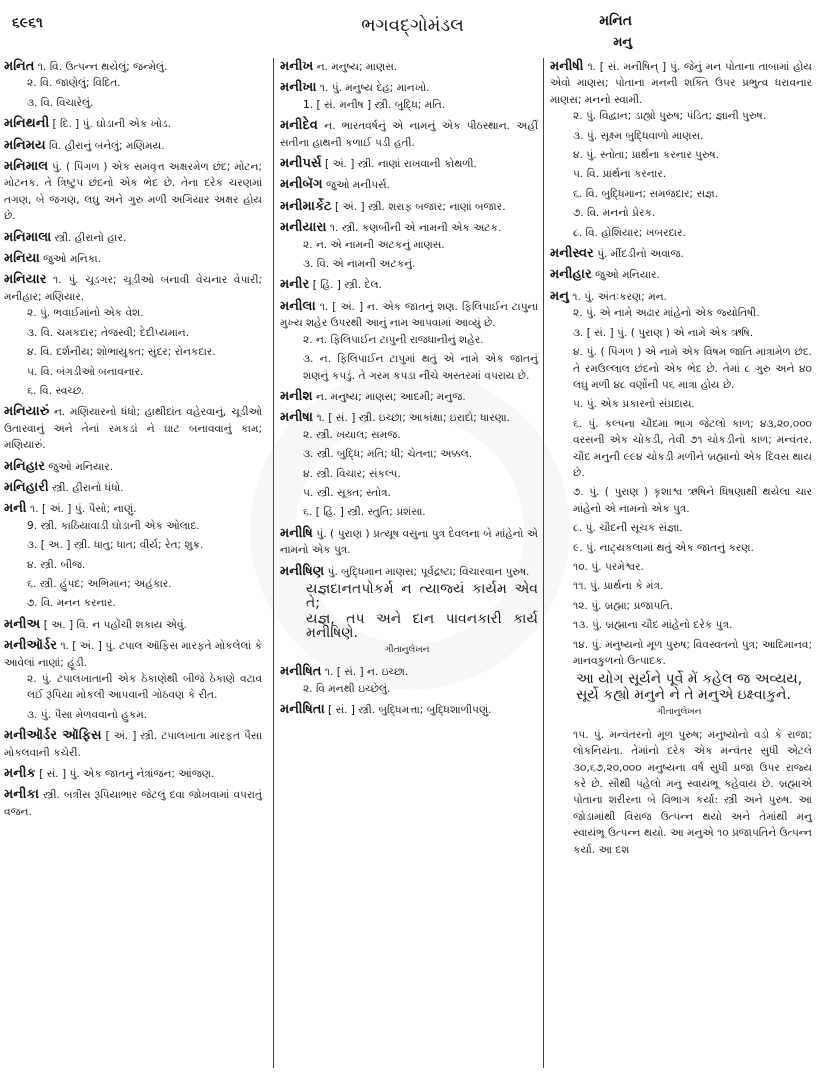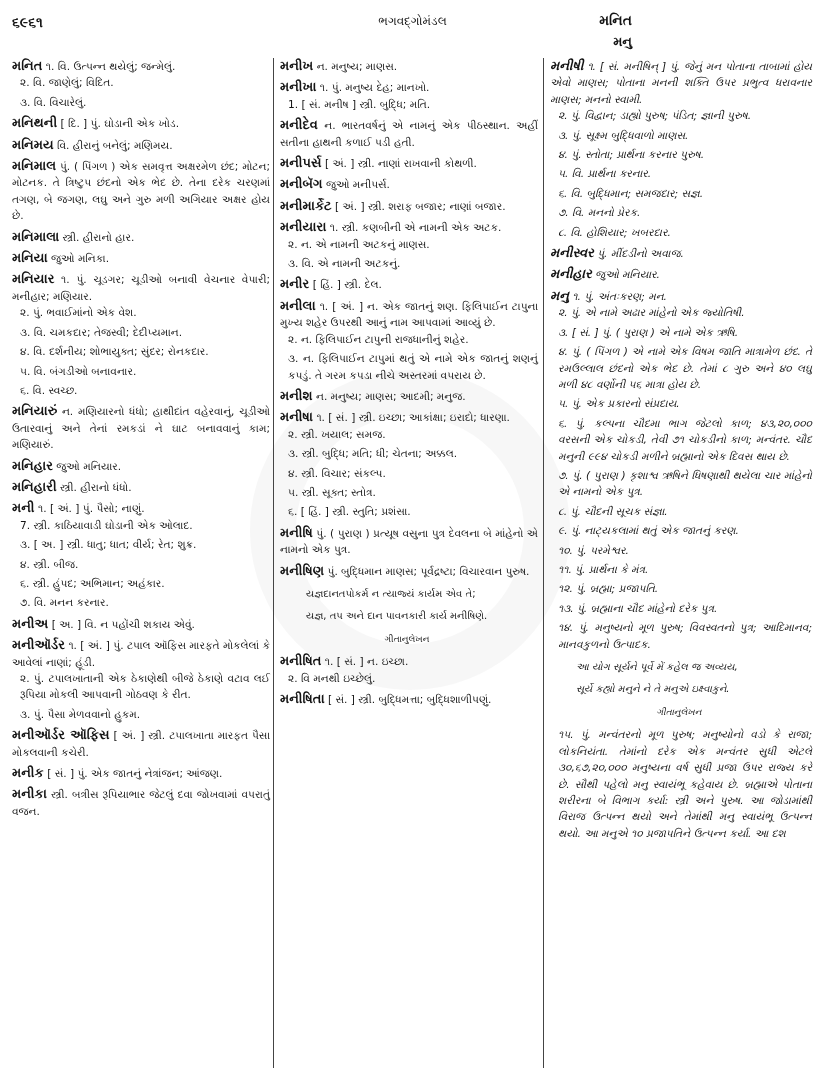--- a/index.html
+++ b/index.html
@@ -2,34 +2,34 @@
 <html><head>
 <meta charset="utf-8">
 <style>
   html, body { margin: 0; padding: 0; background: #fff; }
   body {
     width: 825px; height: 1091px; position: relative; overflow: hidden;
     font-family: "DejaVu Sans", sans-serif; color: #141414;
   }
   .header { position: absolute; top: 0; left: 0; width: 652px; height: 58px; }
   .page-num { position: absolute; left: 12px; top: 14px; font-size: 14px; font-weight: bold; }
-  .running-title { position: absolute; left: 0; width: 825px; text-align: center; top: 14px; font-size: 12px; }
+  .running-title { position: absolute; left: 0; width: 825px; text-align: center; top: 14px; font-size: 18px; }
   .guide1 { position: absolute; right: 20px; top: 12px; font-size: 14px; font-weight: bold; }
   .guide2 { position: absolute; right: 20px; top: 34px; font-size: 13px; font-weight: bold; }
   .col { position: absolute; top: 58px; font-size: 10.6px; line-height: 16.4px; }
-  .col1 { left: 12px; width: 258px; }
+  .col1 { left: 4px; width: 258px; }
   .col2 { left: 280px; width: 258px; }
-  .col3 { left: 550px; width: 262px; font-style: italic; }
+  .col3 { left: 550px; width: 262px; }
   .rule { position: absolute; top: 58px; width: 1px; background: #444; }
   .rule1 { left: 273px; height: 1010px; }
   .rule2 { left: 543px; height: 1010px; }
   .entry { margin: 0 0 5px 0; text-align: justify; }
   .hw { font-weight: bold; font-size: 13px; }
-  .sense { padding-left: 8px; margin: 0 0 3px 0; text-align: justify; }
-  .quote { padding-left: 26px; font-size: 10px; line-height: 14px; margin: 8px 0; }
+  .sense { padding-left: 8px; margin: 0 0 3px 15px; text-align: justify; }
+  .quote { padding-left: 26px; font-size: 14px; line-height: 14px; margin: 2px 0; }
   .qsrc { text-align: center; font-size: 9px; margin-bottom: 6px; padding-right: 4px; }
   .watermark {
     position: absolute; left: 250px; top: 370px; width: 320px; height: 320px;
     border-radius: 50%; border: 46px solid rgba(200,200,200,0.14); box-sizing: border-box;
   }
 </style>
 </head>
 <body>
 
 <div class="header">
@@ -76,21 +76,21 @@
       <div><span class="hw">મનિયારું</span> <span>ન. મણિયારનો ધંધો; હાથીદાંત વહેરવાનું, ચૂડીઓ ઉતારવાનું અને તેનાં રમકડાં ને ઘાટ બનાવવાનું કામ; મણિયારું.</span></div>
     </div>
     <div class="entry">
       <div><span class="hw">મનિહાર</span> <span>જુઓ મનિયાર.</span></div>
     </div>
     <div class="entry">
       <div><span class="hw">મનિહારી</span> <span>સ્ત્રી. હીરાનો ધંધો.</span></div>
     </div>
     <div class="entry">
       <div><span class="hw">મની</span> <span>૧. [ અં. ] પું. પૈસો; નાણું.</span></div>
-      <div class="sense">7. સ્ત્રી. કાઠિયાવાડી ઘોડાની એક ઓલાદ.</div>
+      <div class="sense">9. સ્ત્રી. કાઠિયાવાડી ઘોડાની એક ઓલાદ.</div>
       <div class="sense">૩. [ અ. ] સ્ત્રી. ધાતુ; ધાત; વીર્ય; રેત; શુક્ર.</div>
       <div class="sense">૪. સ્ત્રી. બીજ.</div>
       <div class="sense">૬. સ્ત્રી. હુંપદ; અભિમાન; અહંકાર.</div>
       <div class="sense">૭. વિ. મનન કરનાર.</div>
     </div>
     <div class="entry">
       <div><span class="hw">મનીઅ</span> <span>[ અ. ] વિ. ન પહોંચી શકાય એવું.</span></div>
     </div>
     <div class="entry">
       <div><span class="hw">મનીઑર્ડર</span> <span>૧. [ અં. ] પું. ટપાલ ઑફિસ મારફતે મોકલેલાં કે આવેલાં નાણાં; હૂંડી.</span></div>

